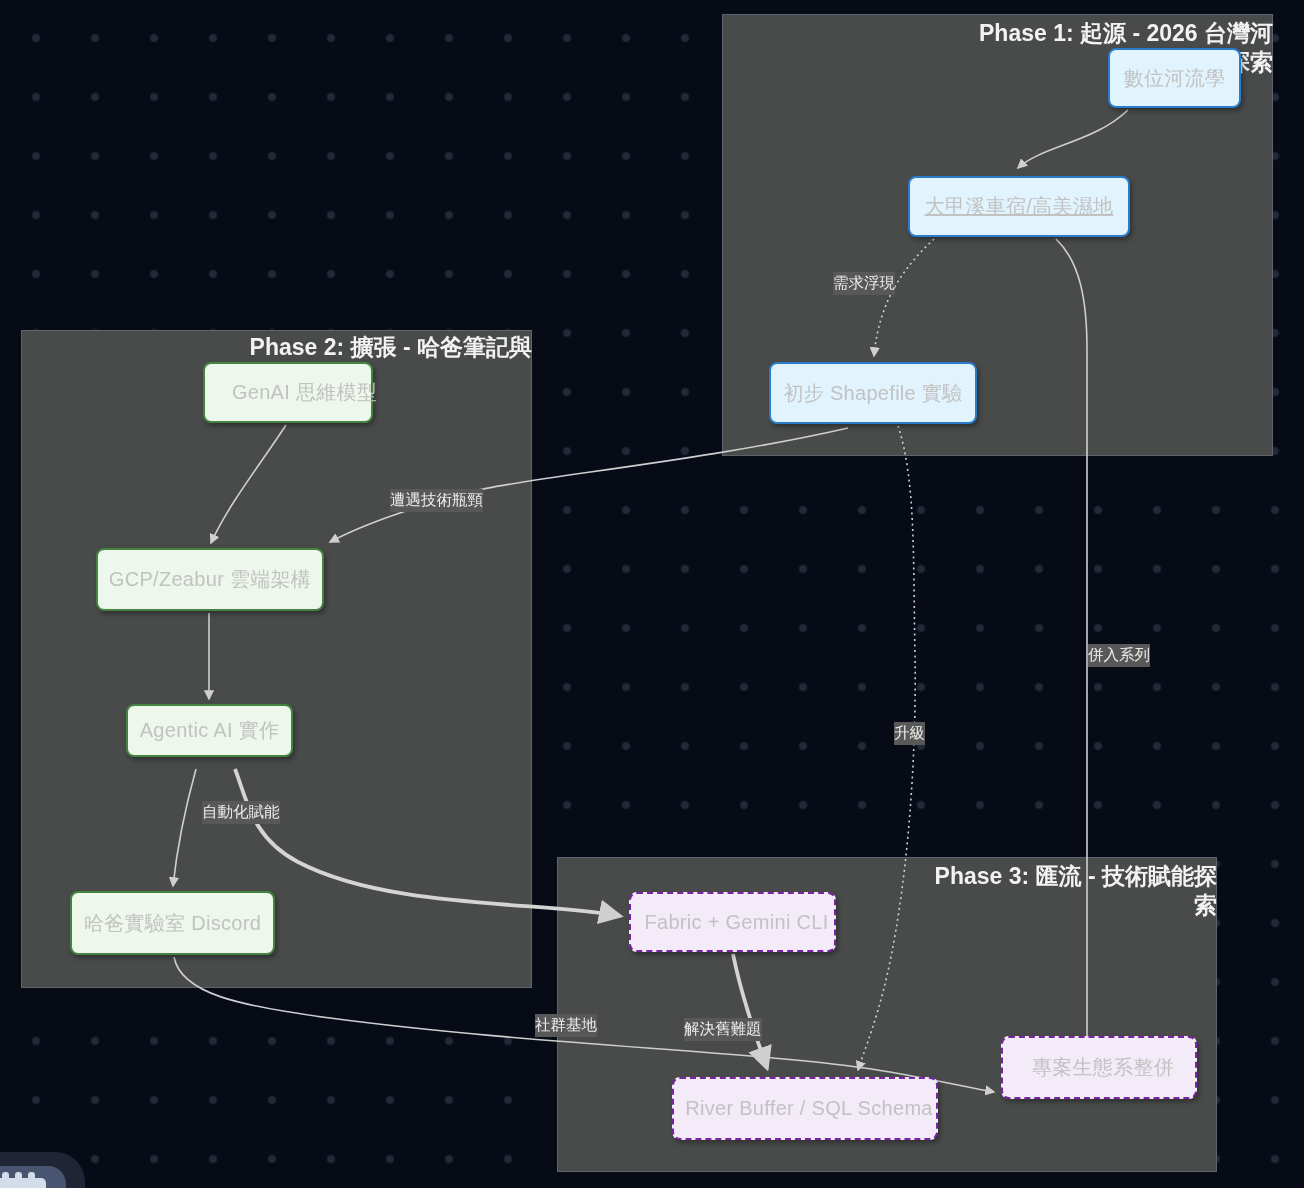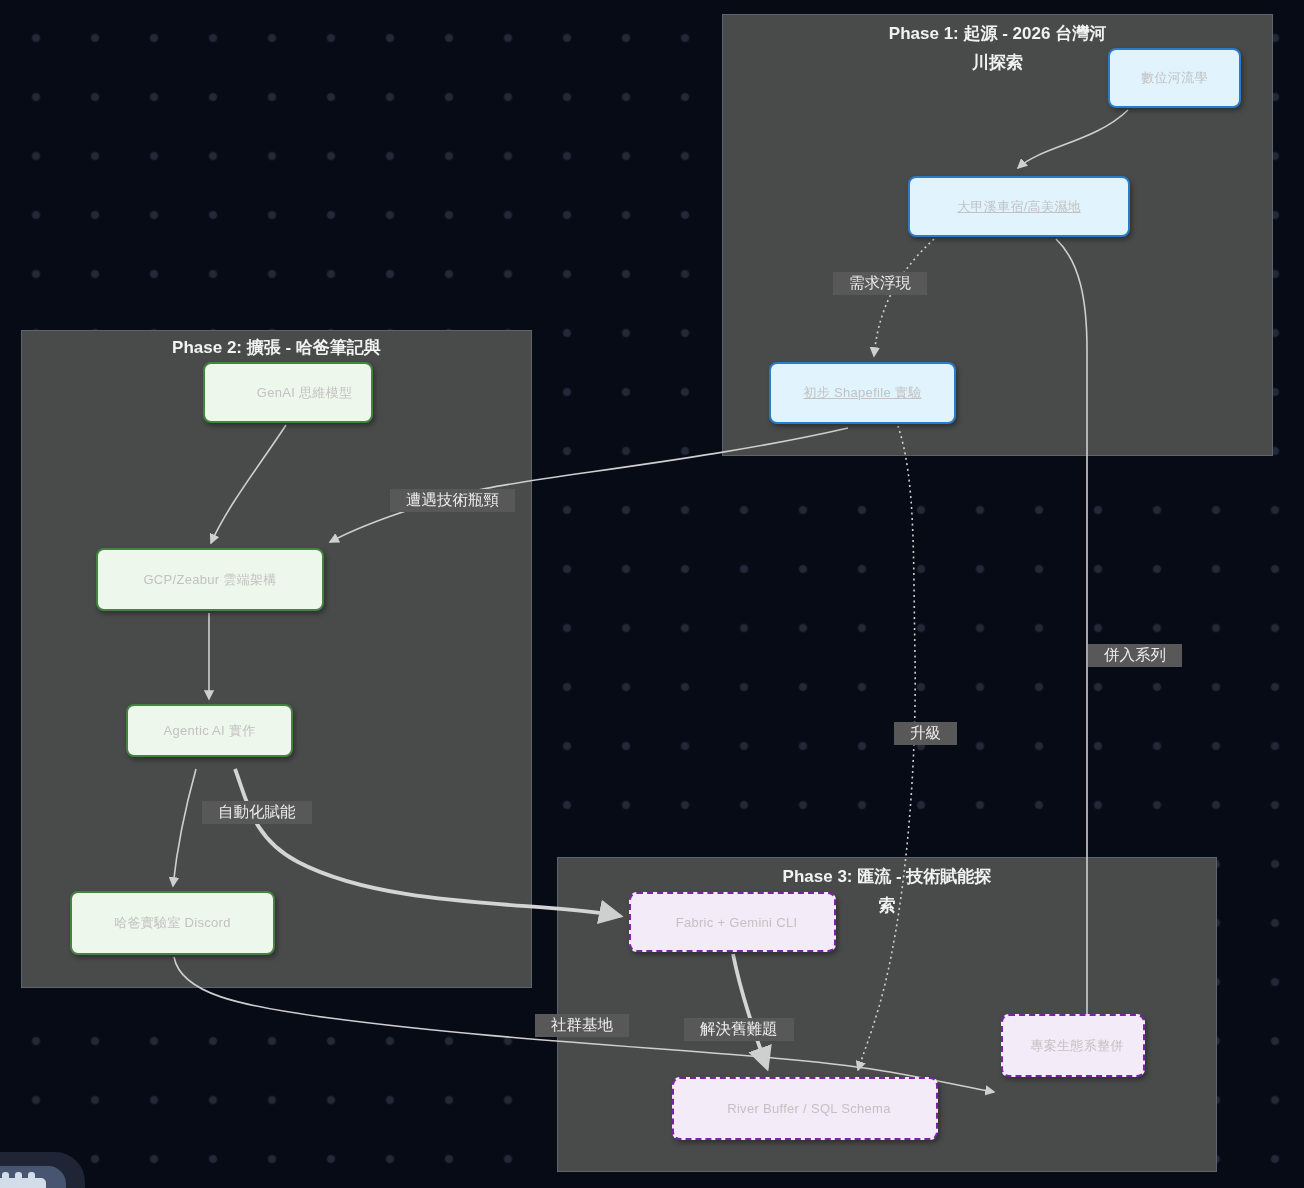--- a/index.html
+++ b/index.html
@@ -8,37 +8,37 @@
     background-color:#060b16;
     background-image:radial-gradient(circle,#242938 3.5px,transparent 4.6px);
     background-size:59px 59px;background-position:6.5px 8.5px;
     font-family:"Liberation Sans","DejaVu Sans",sans-serif;
   }
   .subgraph{
     position:absolute;background:#494b4b;border:1.5px solid #5d6470;
     box-sizing:border-box;z-index:1;
   }
   .subgraph-title{
-    position:absolute;left:0;right:0;text-align:center;
-    color:#f2f2f2;font-weight:bold;font-size:17px;line-height:29px;
+    position:absolute;left:0;right:0;text-align:right;
+    color:#f2f2f2;font-weight:bold;font-size:23px;line-height:29px;
     z-index:2;
   }
   .edges{position:absolute;left:0;top:0;z-index:3;}
   .node{
     position:absolute;box-sizing:border-box;border-radius:8px;
     display:flex;align-items:center;justify-content:center;
-    font-size:13px;color:#c2c2c2;z-index:4;letter-spacing:.3px;
+    font-size:20px;color:#c2c2c2;z-index:4;letter-spacing:.3px;
     box-shadow:2px 3px 5px rgba(0,0,0,.35);white-space:nowrap;
   }
   .node.blue{background:#e1f3fc;border:2px solid #2a7bc8;}
   .node.green{background:#eef7eb;border:2px solid #448340;}
   .node.purple{background:#f4ebf8;border:2px dashed #7a23a8;padding-left:8px;}
   .edge-label{
     position:absolute;background:#585858;color:#ededed;font-size:15.5px;
-    line-height:1.35;padding:1px 16px;z-index:5;white-space:nowrap;
+    line-height:1.35;padding:1px 0;z-index:5;white-space:nowrap;
   }
   .corner-panel{position:absolute;left:0;bottom:0;width:90px;height:40px;z-index:6;}
   .corner-outer{
     position:absolute;left:-14px;bottom:-10px;width:99px;height:46px;
     background:#1f2534;border-radius:0 30px 0 0;
   }
   .corner-inner{
     position:absolute;left:-10px;bottom:-8px;width:76px;height:30px;
     background:#475571;border-radius:0 18px 0 0;
   }
@@ -94,21 +94,21 @@
       <path d="M733,954 C741,994 755,1034 767,1068" marker-end="url(#arrow)"></path>
     </g>
   </svg>
 
   <div class="node blue" style="left:1108px;top:48px;width:133px;height:60px;">
       <span>數位河流學</span>
     </div>
   <div class="node blue" style="left:908px;top:176px;width:222px;height:61px;text-decoration:underline;">
       <span>大甲溪車宿/高美濕地</span>
     </div>
-  <div class="node blue" style="left:769px;top:362px;width:187px;height:62px;text-decoration:underline;">
+  <div class="node blue" style="left:769px;top:362px;width:208px;height:62px;">
       <span>初步 Shapefile 實驗</span>
     </div>
 
   <div class="node green" style="left:203px;top:362px;width:170px;height:61px;padding-left:33px;">
       <span>GenAI 思維模型</span>
     </div>
   <div class="node green" style="left:96px;top:548px;width:228px;height:63px;">
       <span>GCP/Zeabur 雲端架構</span>
     </div>
   <div class="node green" style="left:126px;top:704px;width:167px;height:53px;">
@@ -117,21 +117,21 @@
   <div class="node green" style="left:70px;top:891px;width:205px;height:64px;">
       <span>哈爸實驗室 Discord</span>
     </div>
 
   <div class="node purple" style="left:629px;top:892px;width:207px;height:60px;">
       <span>Fabric + Gemini CLI</span>
     </div>
   <div class="node purple" style="left:672px;top:1077px;width:266px;height:63px;">
       <span>River Buffer / SQL Schema</span>
     </div>
-  <div class="node purple" style="left:1001px;top:1014px;width:144px;height:63px;font-family:Liberation Serif, serif;">
+  <div class="node purple" style="left:1001px;top:1036px;width:196px;height:63px;font-family:Liberation Serif, serif;">
       <span>專案生態系整併</span>
     </div>
 
   <div class="edge-label" style="left:833px;top:272px;">需求浮現</div>
   <div class="edge-label" style="left:390px;top:489px;">遭遇技術瓶頸</div>
   <div class="edge-label" style="left:1048px;top:644px;margin-left:40px;">併入系列</div>
   <div class="edge-label" style="left:894px;top:722px;">升級</div>
   <div class="edge-label" style="left:202px;top:801px;">自動化賦能</div>
   <div class="edge-label" style="left:535px;top:1014px;">社群基地</div>
   <div class="edge-label" style="left:684px;top:1018px;">解決舊難題</div>

